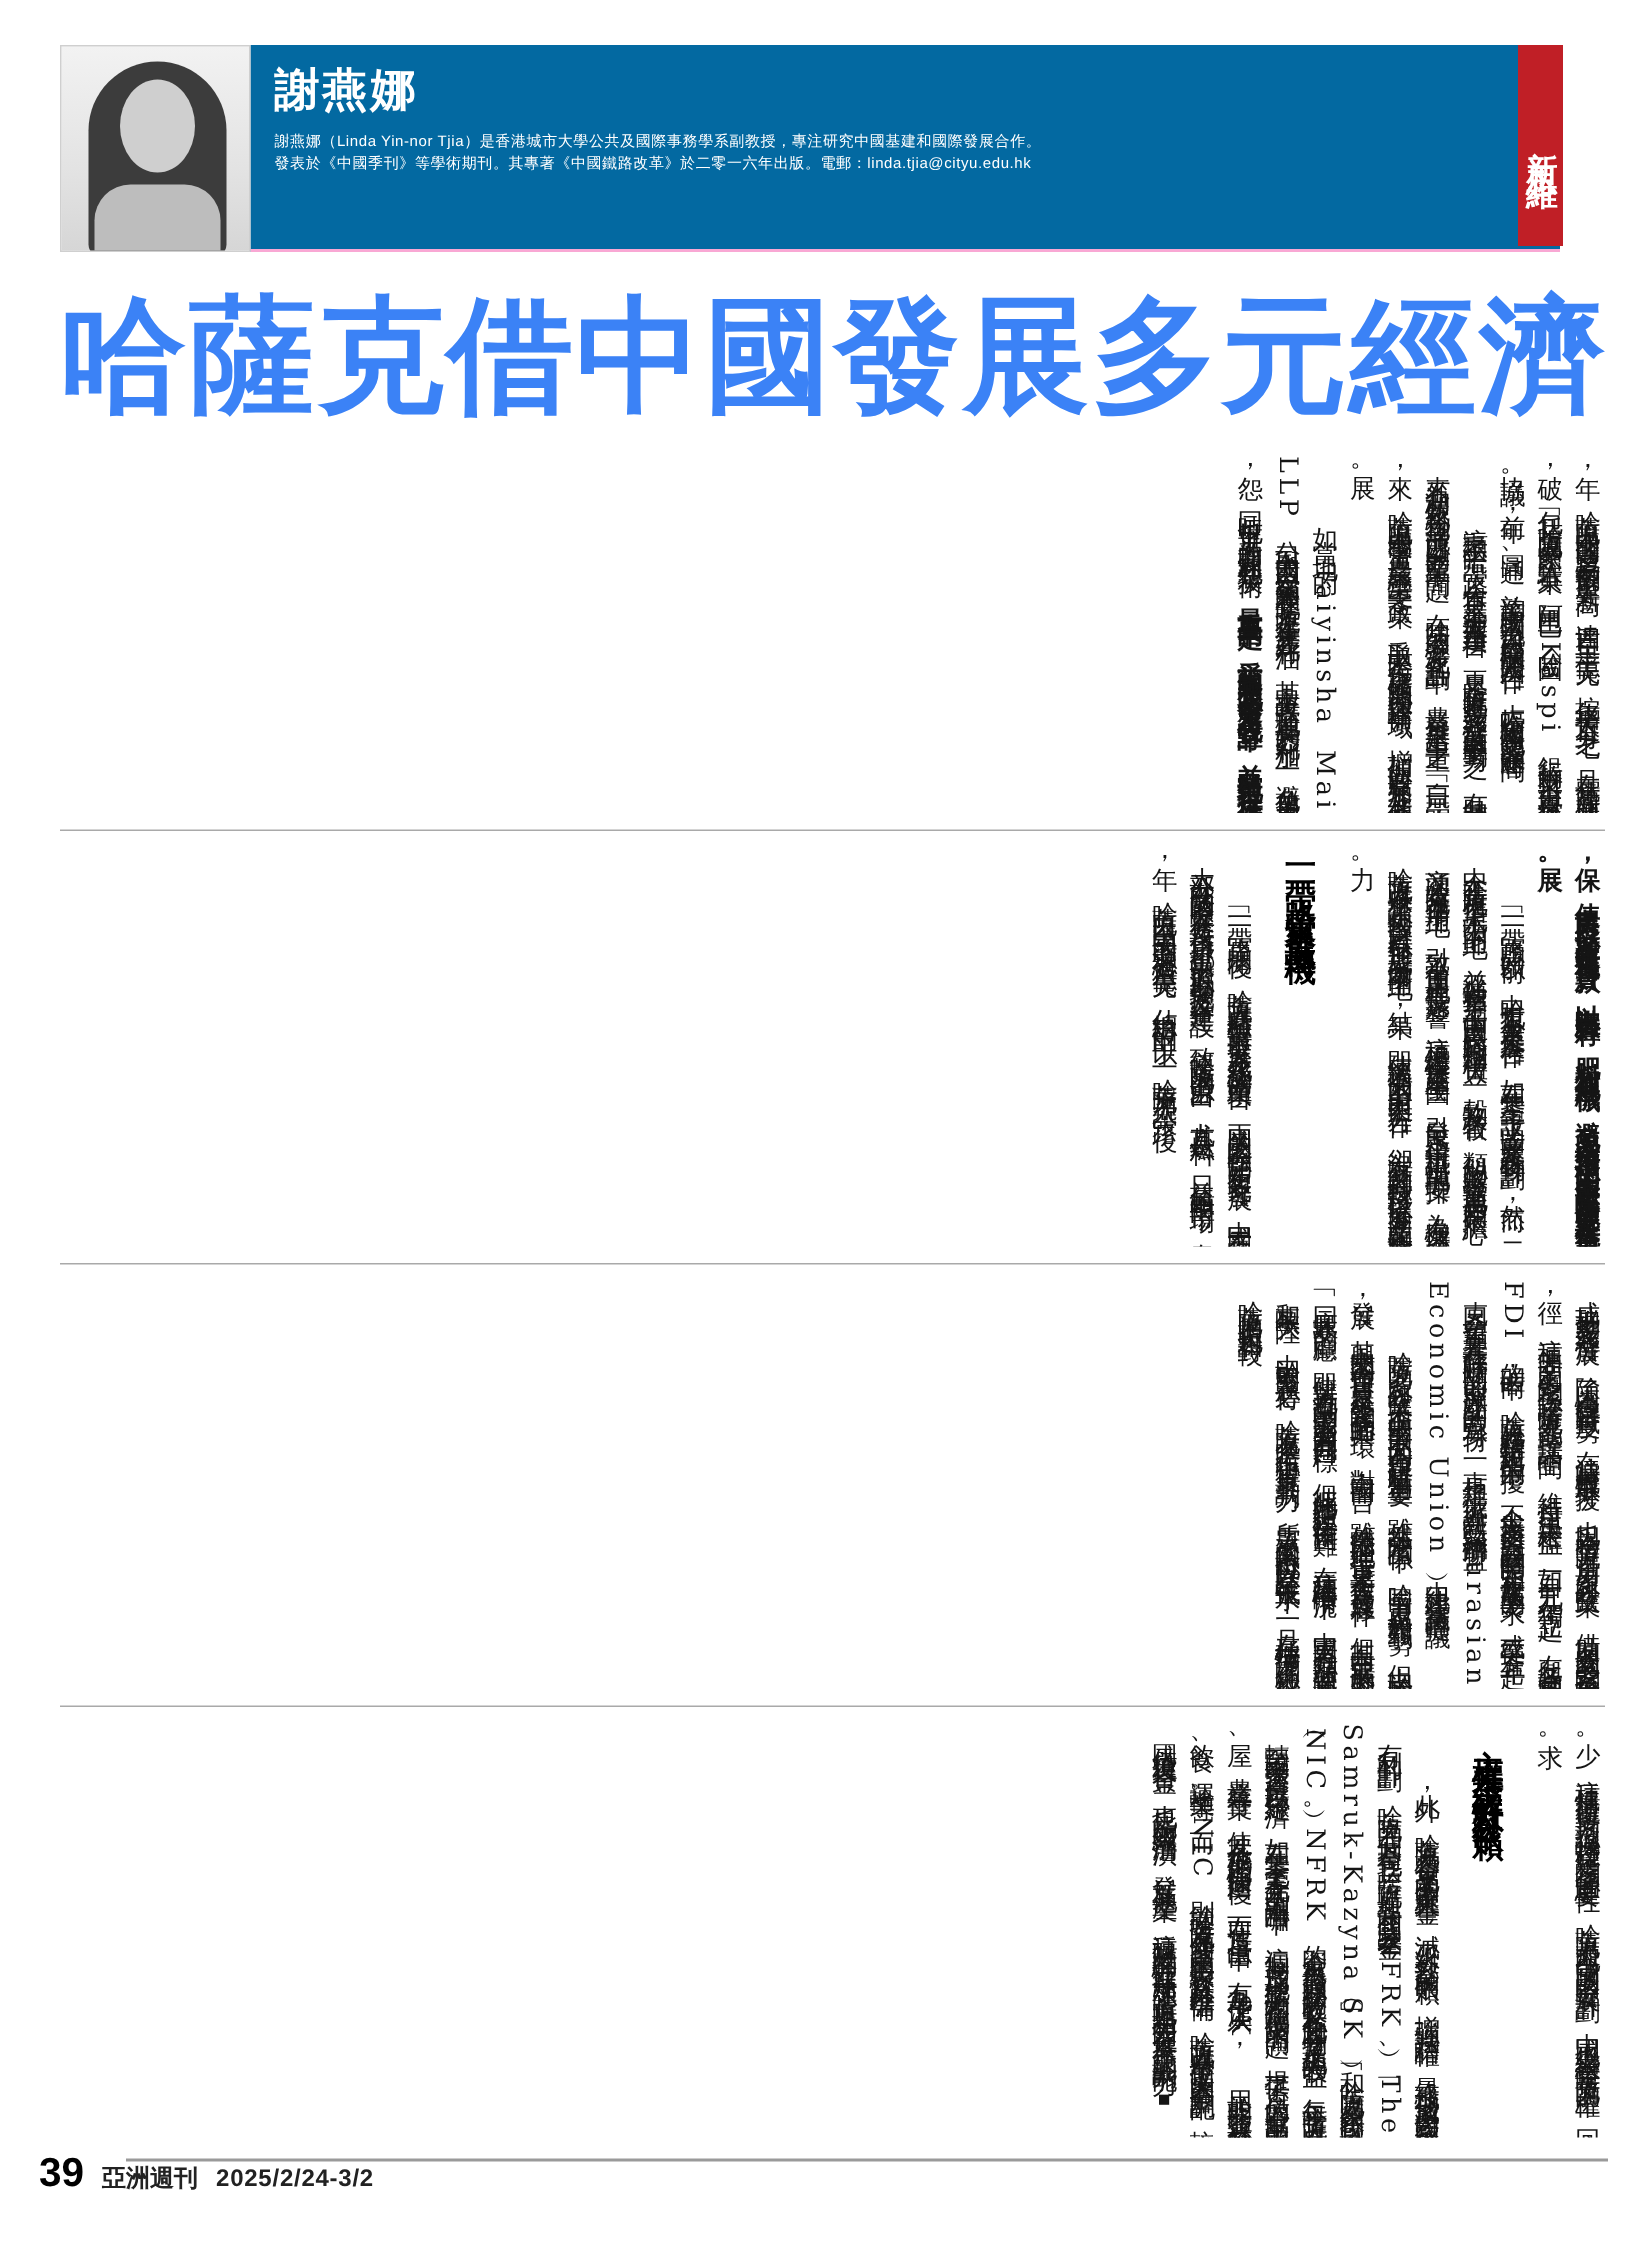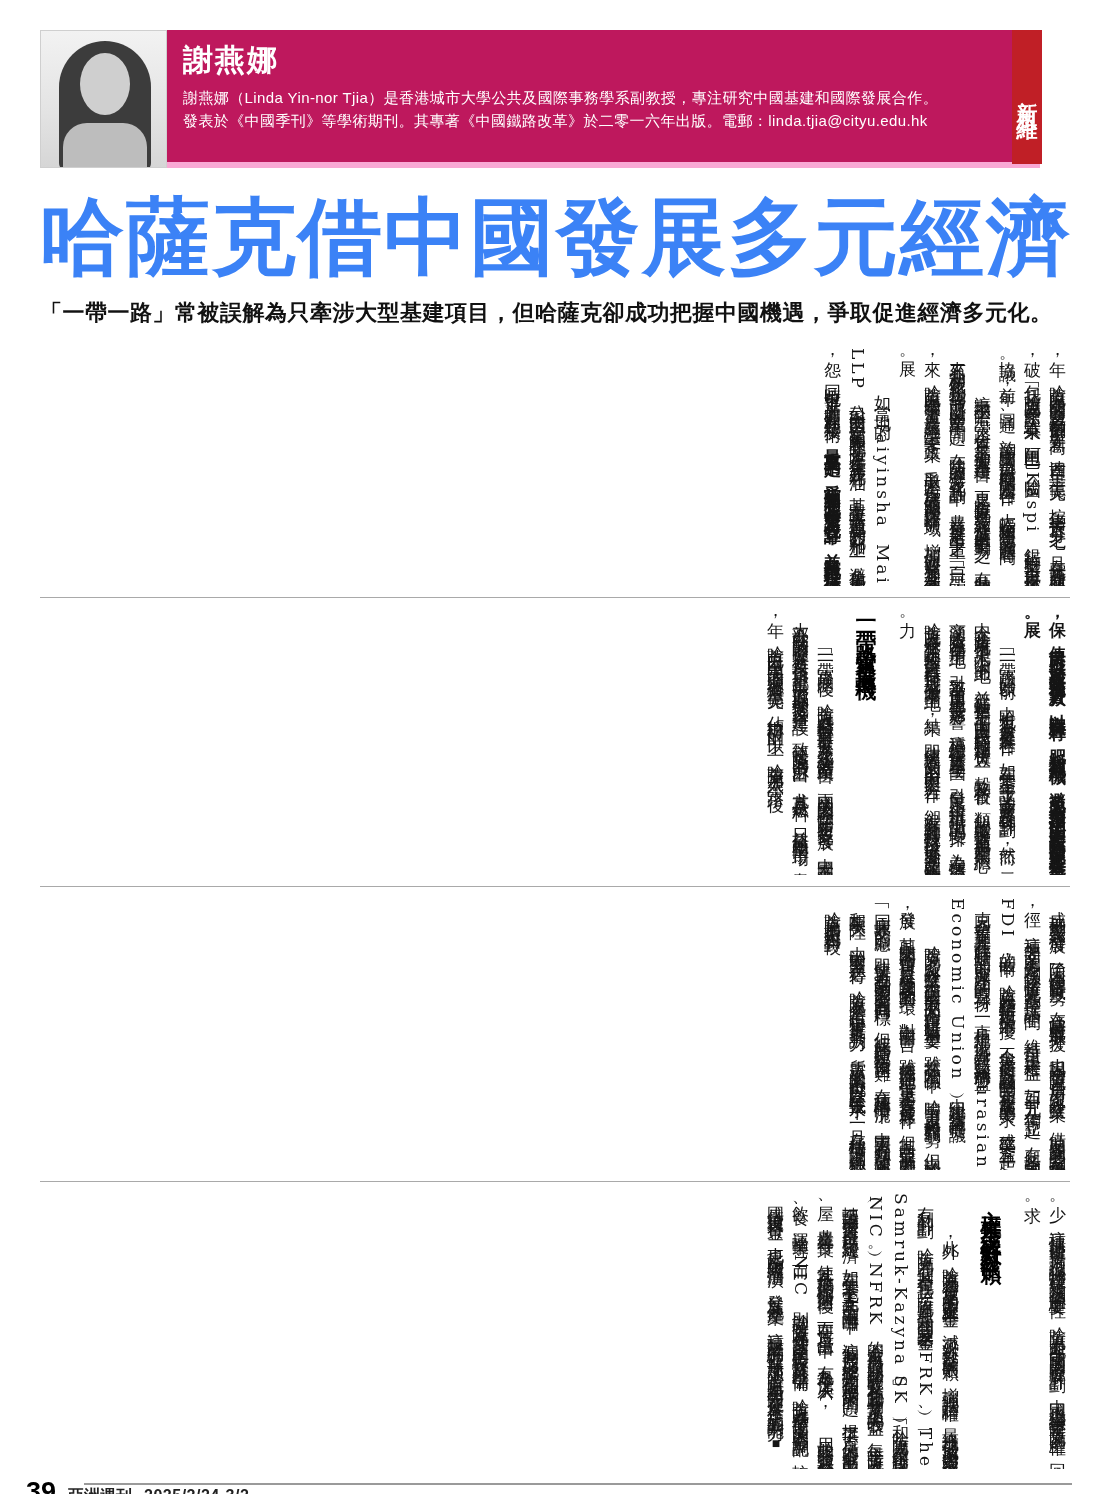--- a/index.html
+++ b/index.html
@@ -17,27 +17,27 @@
   .header-row{position:relative;width:1000px;height:138px;display:flex;}
   .photo{
     width:127px;height:138px;flex:0 0 127px;
     background:linear-gradient(180deg,#f2f2f2 0%,#e3e3e3 60%,#d6d6d6 100%);
     position:relative;overflow:hidden;border:1px solid #cfcfcf;box-sizing:border-box;
   }
   .photo .hair{position:absolute;left:18px;top:10px;width:92px;height:130px;border-radius:46px 46px 8px 8px;background:#3c3c3c;}
   .photo .face{position:absolute;left:39px;top:22px;width:50px;height:62px;border-radius:50%;background:#cfcfcf;}
   .photo .body{position:absolute;left:22px;top:92px;width:84px;height:50px;border-radius:24px 24px 0 0;background:#bdbdbd;}
   .bio-box{
-    flex:1;background:#be185d;color:#ffffff;
+    flex:1;background:#0369a1;color:#ffffff;
     font-family:"Liberation Sans","DejaVu Sans",sans-serif;
     padding:8px 16px 6px 16px;box-sizing:border-box;
-    border-bottom:6px solid #f9a8d4;
+    border-bottom:2px solid #f9a8d4;
   }
   .bio-name{font-size:30px;font-weight:bold;letter-spacing:2px;margin:2px 0 6px 0;}
-  .bio-line{font-size:15px;line-height:1.5;letter-spacing:.4px;}
+  .bio-line{font-size:10px;line-height:1.5;letter-spacing:.4px;}
   .section-tab{
     position:absolute;right:-2px;top:0;width:30px;height:134px;
     background:#c01f26;color:#fff;
     writing-mode:vertical-rl;text-orientation:upright;
     font-family:"Liberation Sans","DejaVu Sans",sans-serif;
     font-size:21px;font-weight:bold;letter-spacing:9px;
     display:flex;align-items:center;justify-content:center;
   }
   
   .headline{
@@ -104,21 +104,20 @@
     </div>
     <div class="bio-box">
       <div class="bio-name">謝燕娜</div>
       <div class="bio-line">謝燕娜（Linda Yin-nor Tjia）是香港城市大學公共及國際事務學系副教授，專注研究中國基建和國際發展合作。</div>
       <div class="bio-line">發表於《中國季刊》等學術期刊。其專著《中國鐵路改革》於二零一六年出版。電郵：linda.tjia@cityu.edu.hk</div>
     </div>
     <div class="section-tab">新思維</div>
   </div>
 
   <h1 class="headline">哈薩克借中國發展多元經濟</h1>
-  <div class="subtitle">「一帶一路」常被誤解為只牽涉大型基建項目，但哈薩克卻成功把握中國機遇，爭取促進經濟多元化。</div>
 
   <div class="band band1">
     <p><span class="dropcap">去</span><span>年，哈薩克與中國的雙邊貿易額創下歷史新高，達四百三十二億美元，按年增長近百分之七，且在電商等新興領域有所突破，包括「哈薩克國家館」入駐京東、阿里巴巴、哈國Kaspi銀行的支付平台與支付寶達成對接協議。前年，圓通、韵達等中國物流公司已經展開與哈國合作，大幅縮短國際包裹的派送時間。</span></p>
     <p class="indent">這顯示了中哈「一帶一路」合作不只是牽涉大型基建項目，更是哈薩克推動多元經濟發展的重要動力之一，有助該國擺脫長期以來石油和碳氫化合物等能源出口的產業單一問題。在哈國的經濟多元化計劃中，農業發展是重中之重。自「一帶一路」開始以來，哈薩克與中國落實了「農業經濟二零二零」政策，爭取中哈合作突破資源開採與運輸領域，增加傾向於農業加工及其他產業的合作發展。</p>
     <p class="indent"><span>如當地的Taiyinsha Mai LLP公司與中國西安愛菊集團在北哈薩克合作生產芥花籽油，其中主要收購當地農戶的芥花籽加工，避免佔用大量農地引起民怨，同時也引進了新的提煉和包裝技術。</span><span class="bold">最重要的是，愛菊集團和北哈小農簽定了包收訂單，並向當地銀行提供信貸擔</span></p>
   </div>
 
   <hr class="rule">
 
   <div class="band band2">

